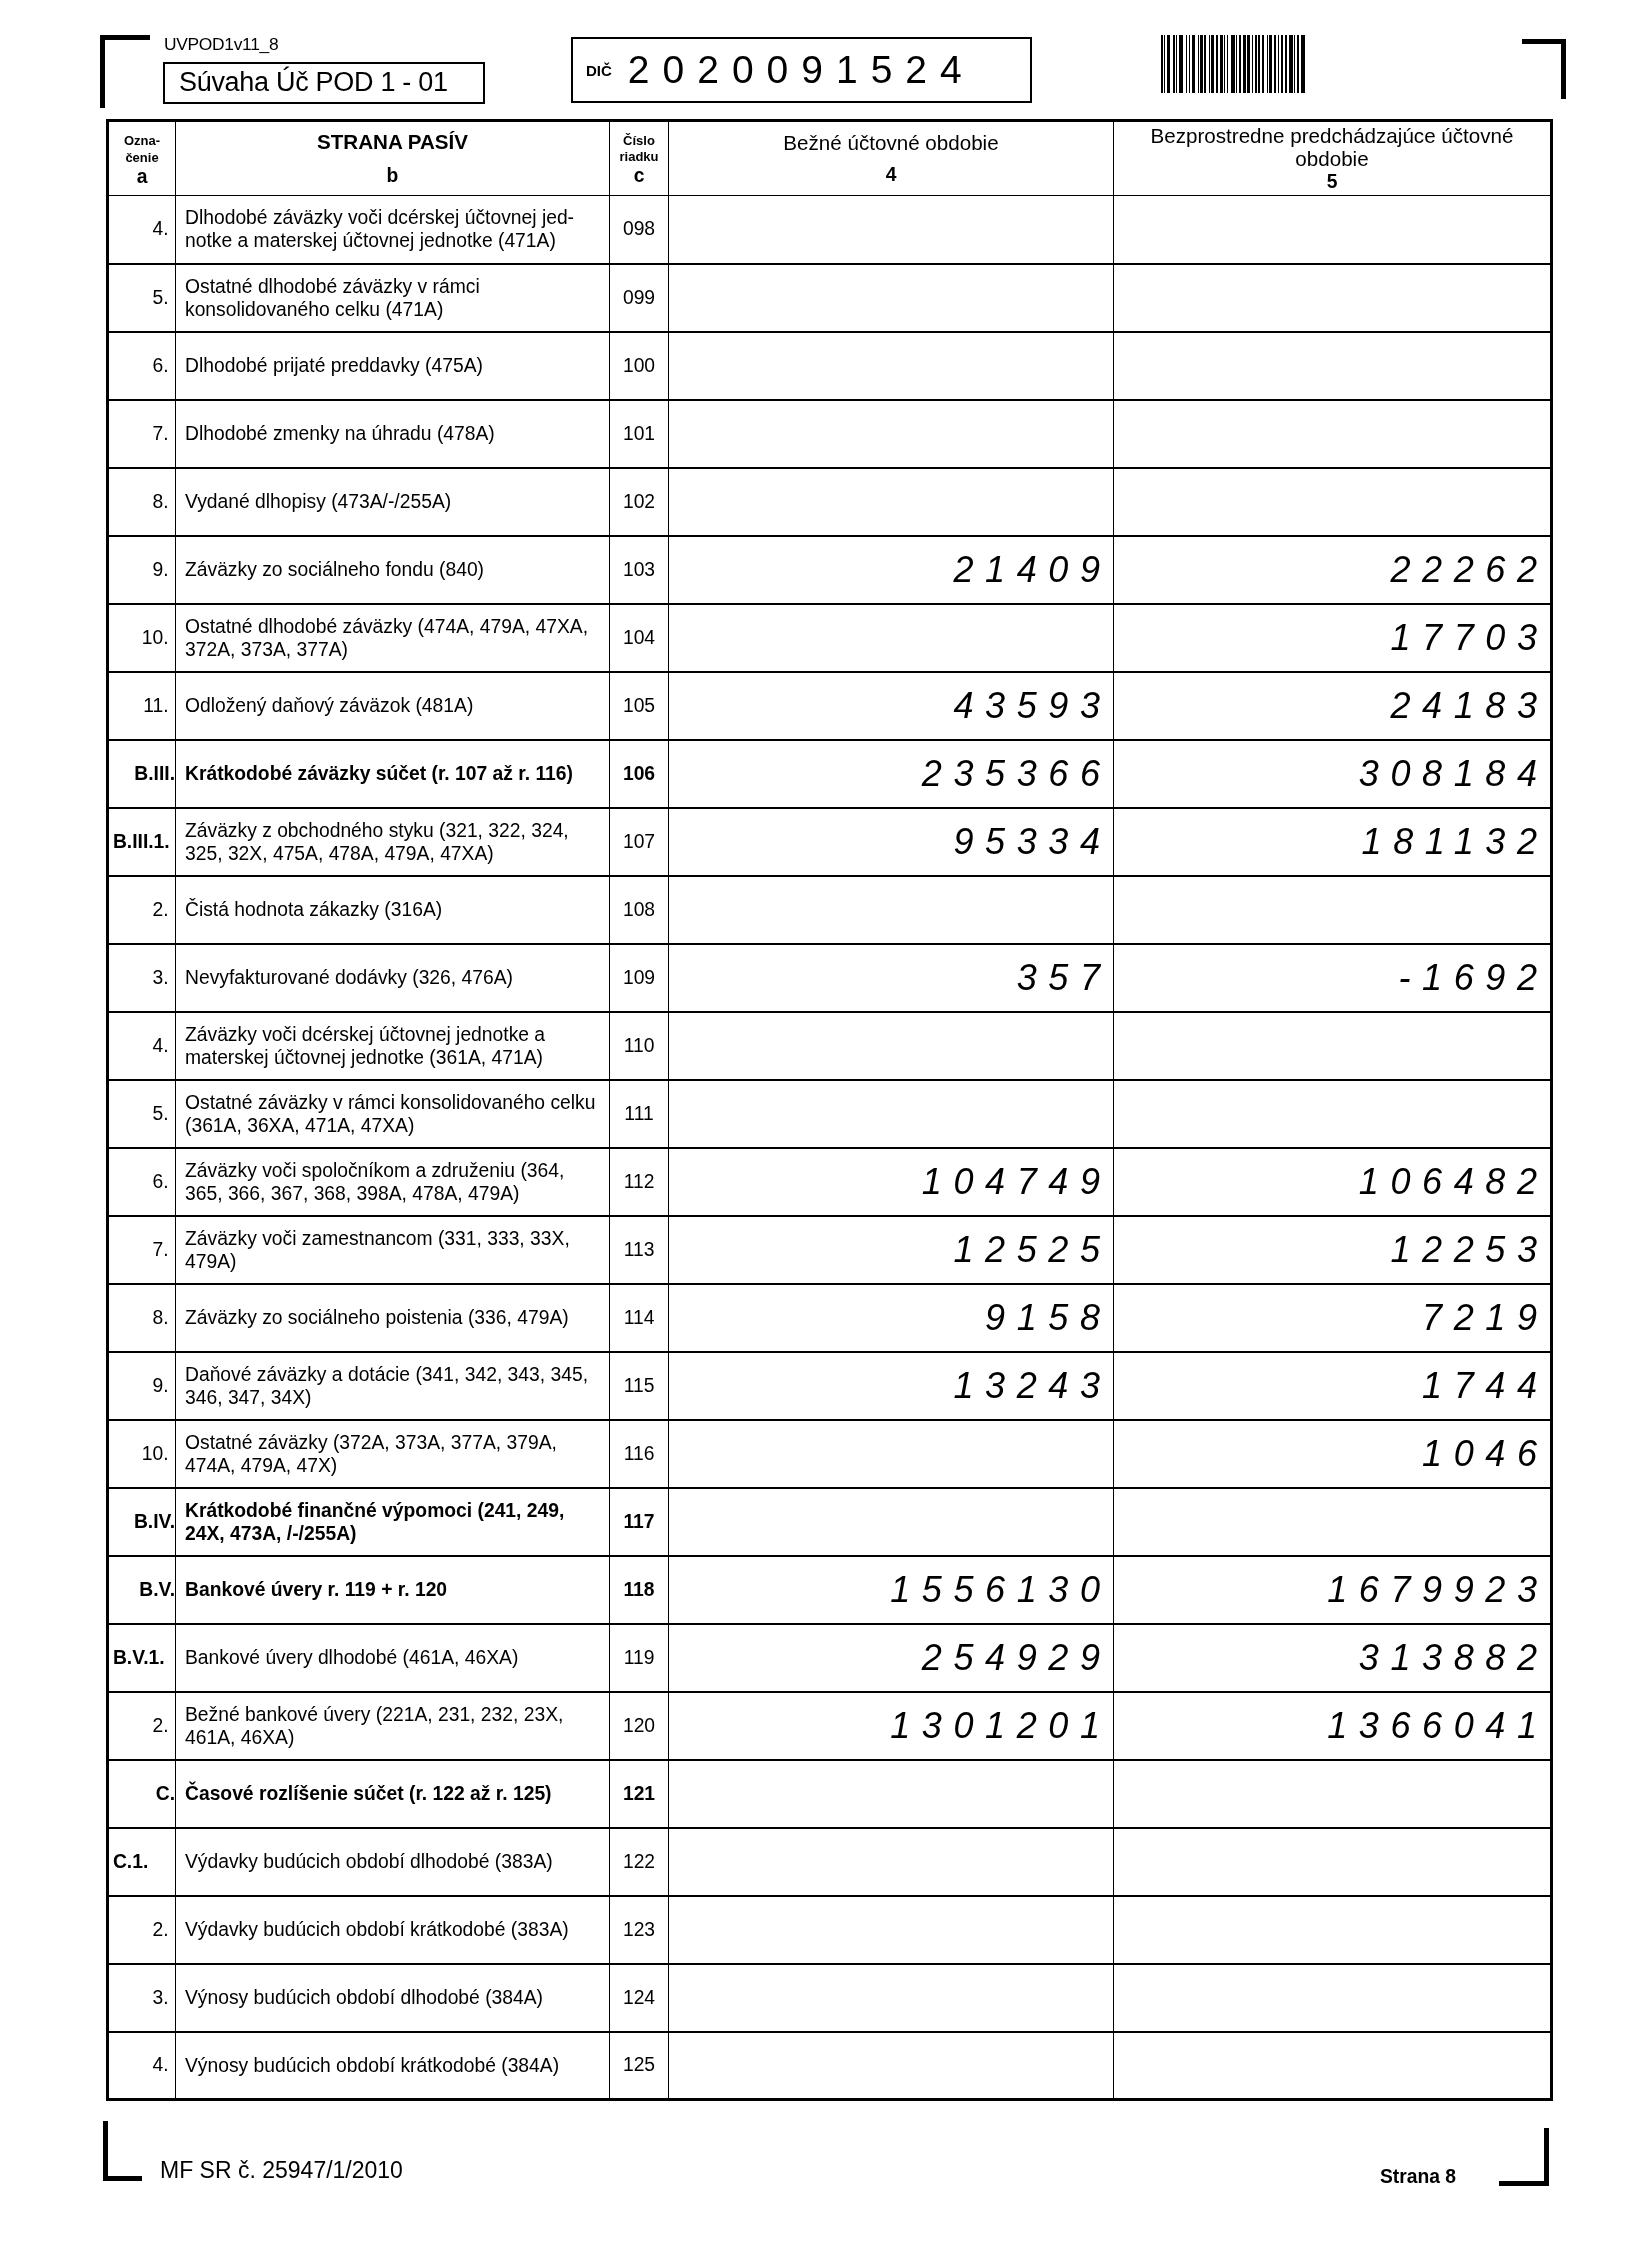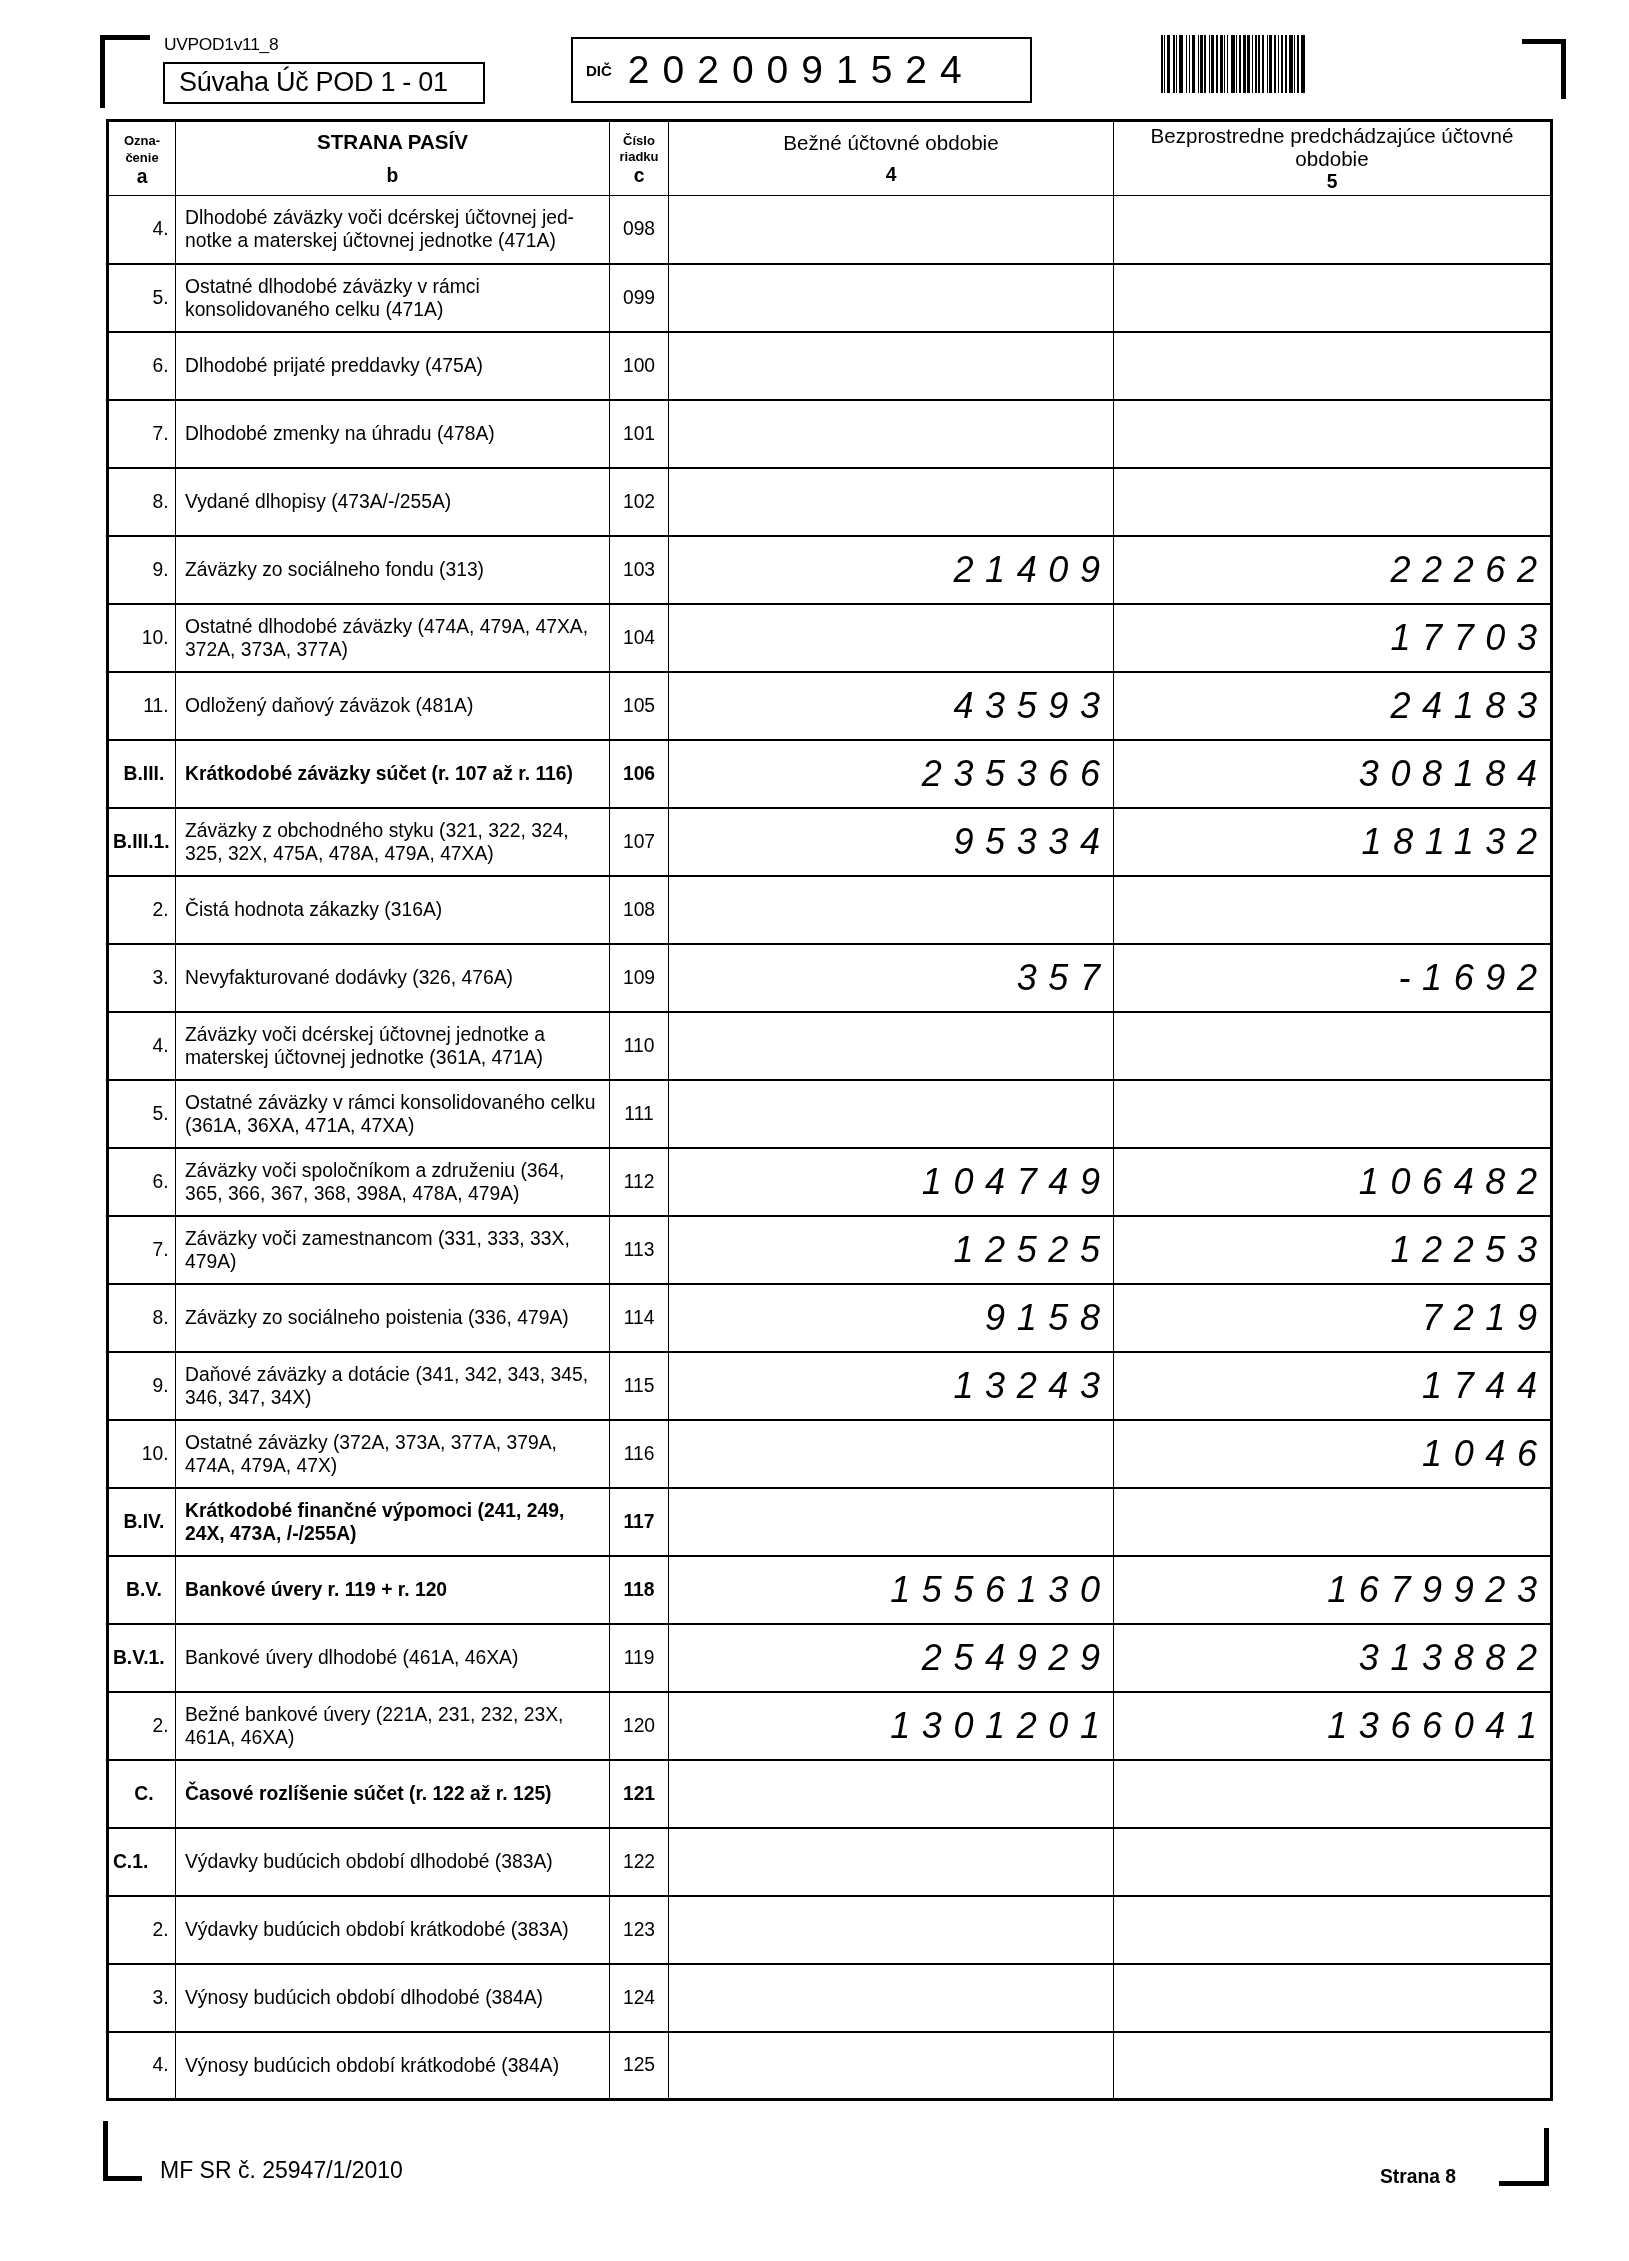--- a/index.html
+++ b/index.html
@@ -33,21 +33,21 @@
   .h-oz { font-size: 13px; line-height: 17px; text-align: center; }
   .h-oz .letter { font-size: 19.3px; display: block; margin-top: 2.6px; }
   .h-main { font-size: 20.6px; text-align: center; }
   .h-main .letter { font-size: 19.3px; display: block; margin-top: 11.6px; }
   .h-cis { font-size: 13px; line-height: 15.5px; text-align: center; }
   .h-cis .letter { font-size: 19.3px; display: block; margin-top: 3.9px; }
   .h-per { font-size: 20.6px; line-height: 23px; text-align: center; font-weight: normal; }
   .h-per .letter { font-size: 19.3px; display: block; margin-top: 9px; font-weight: bold; }
 
   td.mark { text-align: right; padding-right: 6.4px !important; font-size: 19.3px; }
-  td.mark.sec { text-align: center; padding-left: 3.9px !important; padding-right: 0 !important; font-weight: bold; }
+  td.mark.sec { text-align: right; padding-left: 3.9px !important; padding-right: 0 !important; font-weight: bold; }
   td.mark.sub { text-align: left; padding-left: 3.9px !important; padding-right: 0 !important; font-weight: bold; }
   td.desc { font-size: 19.3px; line-height: 23px; padding-left: 9px !important; padding-right: 3.9px !important; }
   td.desc.bold { font-weight: bold; }
   td.rownum { text-align: center; font-size: 19.3px; }
   td.rownum.bold { font-weight: bold; }
   td.val { text-align: right; padding-right: 13px !important; font-size: 36px; letter-spacing: 11.6px; }
   td.val span { margin-right: -11.6px; font-style: italic; }
 
   .footer-left { left: 160px; top: 2157px; font-size: 23px; }
   .footer-right { left: 1380px; top: 2166px; font-size: 19.3px; font-weight: bold; }
@@ -170,21 +170,21 @@
   </tr>
       <tr class="rowline" style="height:68px">
     <td class="mark">8.</td>
     <td class="desc">Vydané dlhopisy (473A/-/255A)</td>
     <td class="rownum">102</td>
     <td class="val"><span></span></td>
     <td class="val"><span></span></td>
   </tr>
       <tr class="rowline" style="height:68px">
     <td class="mark">9.</td>
-    <td class="desc">Záväzky zo sociálneho fondu (313)</td>
+    <td class="desc">Záväzky zo sociálneho fondu (840)</td>
     <td class="rownum">103</td>
     <td class="val"><span>21409</span></td>
     <td class="val"><span>22262</span></td>
   </tr>
       <tr class="rowline" style="height:68px">
     <td class="mark">10.</td>
     <td class="desc">Ostatné dlhodobé záväzky (474A, 479A, 47XA, 372A, 373A, 377A)</td>
     <td class="rownum">104</td>
     <td class="val"><span></span></td>
     <td class="val"><span>17703</span></td>

